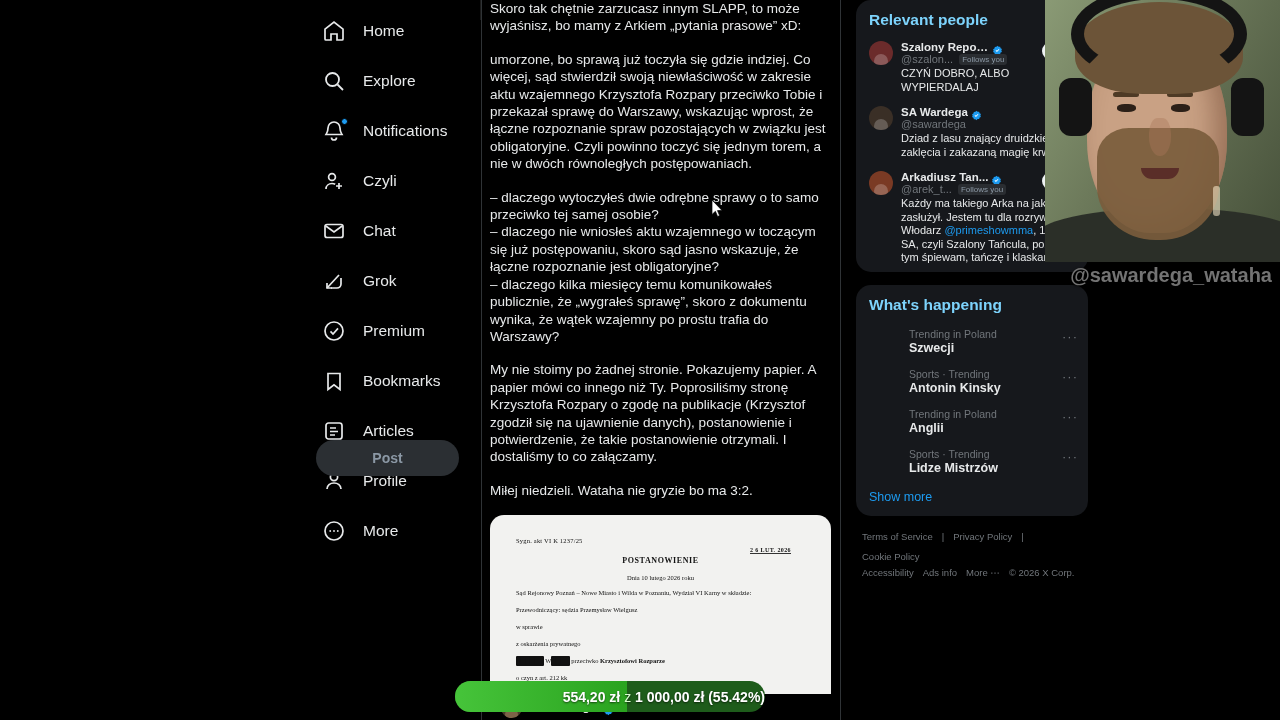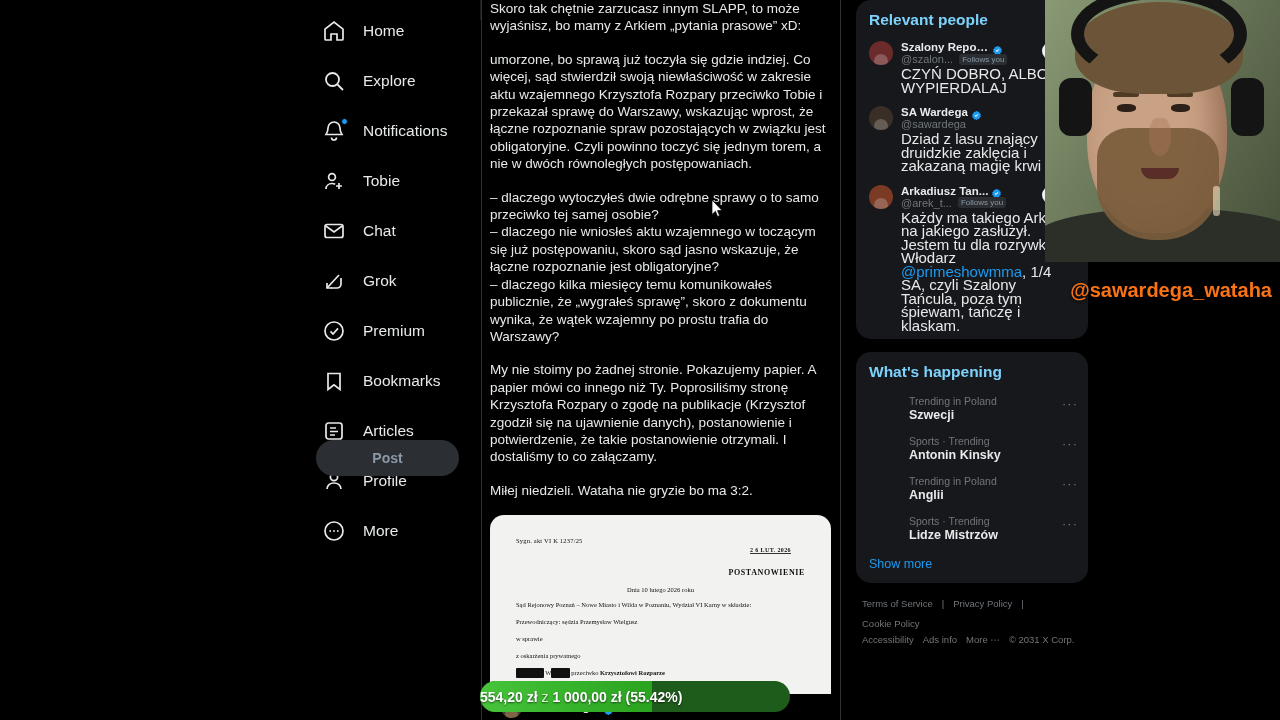--- a/index.html
+++ b/index.html
@@ -62,22 +62,22 @@
     color: #111;
   }
   .doc-inner { padding: 22px 26px 0 26px; font-family: "Liberation Serif", serif; }
   .doc-sygn { font-size: 6.5px; letter-spacing: .2px; }
   .doc-stamp {
     position: absolute; right: 40px; top: 32px;
     font-size: 6px; font-weight: bold; letter-spacing: .4px;
     border-bottom: 1px solid #333;
   }
   .doc-title {
-    text-align: right; font-weight: bold; font-size: 8px;
-    letter-spacing: .6px; margin-top: 24px;
+    text-align: center; font-weight: bold; font-size: 8px;
+    letter-spacing: .6px; margin-top: 12px;
   }
   .doc-date { text-align: center; font-size: 6.5px; margin-top: 9px; }
   .doc-line { font-size: 6.5px; margin-top: 7px; line-height: 10px; }
   .redact { display: inline-block; background: #111; color: #111; border-radius: 1px; }
   b.n { font-weight: bold; }
 
   
   .author-bar {
     position: absolute; left: 0; bottom: 0; width: 100%; height: 26px;
     display: flex; align-items: center; gap: 7px; padding-left: 19px;
@@ -129,21 +129,21 @@
   .p-name {
     font-size: 11.5px; font-weight: bold; color: #e7e9ea;
     white-space: nowrap; overflow: hidden; text-overflow: ellipsis; max-width: 88px;
   }
   .p-handle { font-size: 11px; color: #71767b; }
   .follows-you {
     font-size: 8px; color: #8b98a5; background: #2a2d31;
     border-radius: 3px; padding: 1px 3px; margin-left: 3px;
   }
   .p-bio {
-    font-size: 15px; color: #e7e9ea; line-height: 13.5px; margin-top: 2px;
+    font-size: 11px; color: #e7e9ea; line-height: 13.5px; margin-top: 2px;
     word-wrap: break-word;
   }
   .p-bio .mention { color: #1d9bf0; }
   .follow-btn {
     position: absolute; right: 6px; top: 6px;
     background: #eff3f4; color: #0f1419; font-size: 10.5px; font-weight: bold;
     border-radius: 13px; padding: 3px 9px; white-space: nowrap;
     overflow: hidden; cursor: pointer; border: none; max-width: 40px;
   }
   .trend {
@@ -220,37 +220,37 @@
   .cam .cup.r { left: 186px; }
   .cam .shoulder {
     position: absolute; left: -12px; bottom: -6px; width: 270px; height: 60px;
     background: #2b2f28; border-radius: 50% 50% 0 0;
   }
   .cam .lamp {
     position: absolute; right: 60px; top: 186px; width: 7px; height: 30px;
     background: rgba(255,240,210,.55); border-radius: 3px;
   }
   .cam-handle {
-    position: absolute; right: 8px; top: 279px;
-    font-size: 20px; font-weight: bold; color: #f97316;
+    position: absolute; right: 8px; top: 264px;
+    font-size: 20px; font-weight: bold; color: #737373;
     text-shadow: 0 1px 3px rgba(0,0,0,.85);
   }
 
   
   .top-strip {
     position: absolute; left: 0; top: 0; width: 481px; height: 20px;
     background: #1a1a1a;
   }
 
   
   .donation {
-    position: absolute; left: 480px; bottom: 8px; width: 310px; height: 31px;
+    position: absolute; left: 455px; bottom: 8px; width: 310px; height: 31px;
     border-radius: 16px; overflow: hidden;
     background: #1e5c1b;
-    display: flex; align-items: center; justify-content: flex-start;
+    display: flex; align-items: center; justify-content: flex-end;
   }
   .donation .fill {
     position: absolute; left: 0; top: 0; bottom: 0; width: 55.42%;
     background: linear-gradient(90deg,#46c43a,#2aa31f);
   }
   .donation .txt {
     position: relative; font-size: 14px; font-weight: bold; color: #fff;
     text-shadow: 0 1px 2px rgba(0,0,0,.6); white-space: nowrap;
   }
   .donation .txt .sep { color: #d8ffd0; font-weight: normal; }
@@ -302,21 +302,21 @@
       </div>
 
       <div class="nav-item">
         <span class="nav-icon">
           <svg viewBox="0 0 24 24" fill="none" stroke="#e7e9ea" stroke-width="1.7">
               <circle cx="10" cy="8" r="3.4"></circle>
               <path d="M4 20c0-3.3 2.7-5.5 6-5.5 1.2 0 2.3.3 3.2.8"></path>
               <path d="M17 14v6M14 17h6"></path>
             </svg>
         </span>
-        <span class="nav-label">Tobie</span>
+        <span class="nav-label">Czyli</span>
       </div>
 
       <div class="nav-item">
         <span class="nav-icon">
           <svg viewBox="0 0 24 24" fill="none" stroke="#e7e9ea" stroke-width="1.7">
               <rect x="3" y="5.5" width="18" height="13" rx="2"></rect>
               <path d="m3.8 7 8.2 6 8.2-6"></path>
             </svg>
         </span>
         <span class="nav-label">Chat</span>
@@ -525,21 +525,21 @@
         <span class="footer-link">Terms of Service</span>
         <span class="footer-link">|</span>
         <span class="footer-link">Privacy Policy</span>
         <span class="footer-link">|</span>
         <span class="footer-link">Cookie Policy</span>
       </div>
       <div class="footer-row">
         <span class="footer-link">Accessibility</span>
         <span class="footer-link">Ads info</span>
         <span class="footer-link">More ⋯</span>
-        <span class="footer-copy">© 2031 X Corp.</span>
+        <span class="footer-copy">© 2026 X Corp.</span>
       </div>
     </div>
   </aside>
 
   <div class="cam">
     <div class="wall"></div>
     <div class="shoulder"></div>
     <div class="face"></div>
     <div class="beard"></div>
     <div class="nose"></div>

